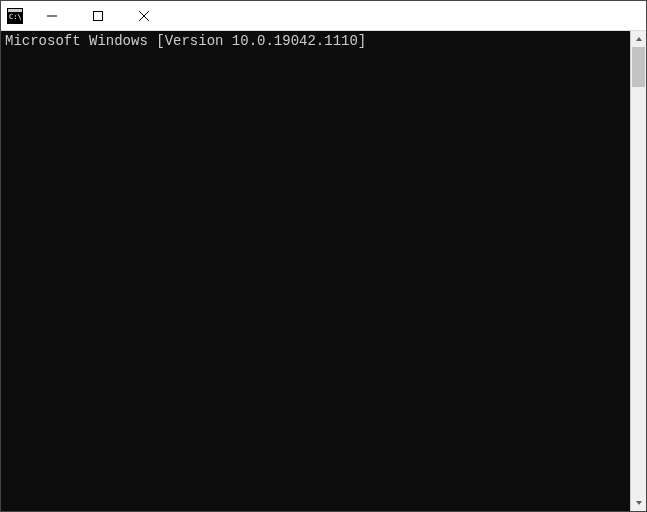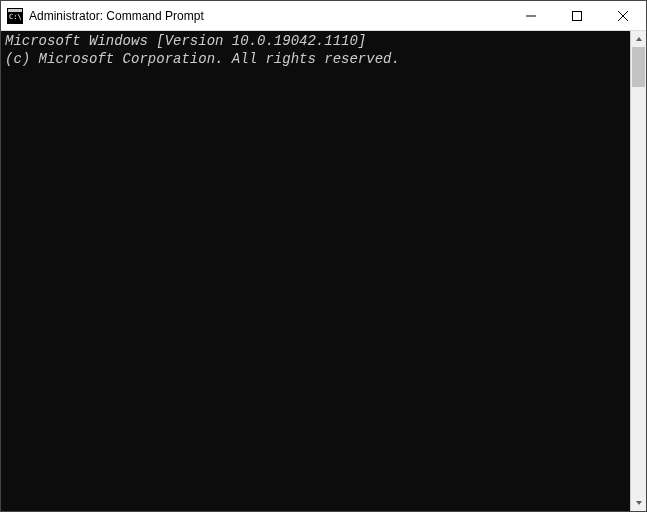--- a/index.html
+++ b/index.html
@@ -60,21 +60,20 @@
     .titlebar-btn svg {
       width: 10px;
       height: 10px;
     }
     .content-area {
       flex: 1;
       display: flex;
       background: #eab308;
       position: relative;
       overflow: hidden;
-      font-style: italic;
     }
     .terminal {
       flex: 1;
       background: #0c0c0c;
       color: #cccccc;
       font-family: Consolas, "Courier New", monospace;
       font-size: 14px;
       line-height: 1.25;
       padding: 2px 4px;
       white-space: pre;
@@ -132,42 +131,41 @@
 
 <div class="window">
   <div class="titlebar">
     <span class="titlebar-icon">
       <svg viewBox="0 0 16 16">
         <rect x="0" y="0" width="16" height="16" fill="#000"></rect>
         <rect x="1" y="1" width="14" height="3" fill="#ccc"></rect>
         <text x="2" y="11" font-size="7" font-family="monospace" fill="#fff">C:\</text>
       </svg>
     </span>
-    <span class="titlebar-title">Administrator: Command Prompt</span>
     <div class="titlebar-controls">
       <button class="titlebar-btn">
         <svg viewBox="0 0 10 10">
           <line x1="0" y1="5" x2="10" y2="5" stroke="#000" stroke-width="1"></line>
         </svg>
       </button>
       <button class="titlebar-btn">
         <svg viewBox="0 0 10 10">
           <rect x="0.5" y="0.5" width="9" height="9" fill="none" stroke="#000" stroke-width="1"></rect>
         </svg>
       </button>
       <button class="titlebar-btn close">
         <svg viewBox="0 0 10 10">
           <line x1="0" y1="0" x2="10" y2="10" stroke="#000" stroke-width="1"></line>
           <line x1="10" y1="0" x2="0" y2="10" stroke="#000" stroke-width="1"></line>
         </svg>
       </button>
     </div>
   </div>
   <div class="content-area">
-    <div class="terminal"><div class="terminal-line">Microsoft Windows [Version 10.0.19042.1110]</div><div class="terminal-line">(c) Microsoft Corporation. All rights reserved.</div><div class="terminal-line"></div></div>
+    <div class="terminal"><div class="terminal-line">Microsoft Windows [Version 10.0.19042.1110]</div><div class="terminal-line"></div></div>
     <div class="scrollbar">
       <button class="scroll-btn">
         <svg viewBox="0 0 8 8">
           <polygon points="4,2 7,6 1,6" fill="#606060"></polygon>
         </svg>
       </button>
       <div class="scroll-track">
         <div class="scroll-thumb"></div>
       </div>
       <button class="scroll-btn">

